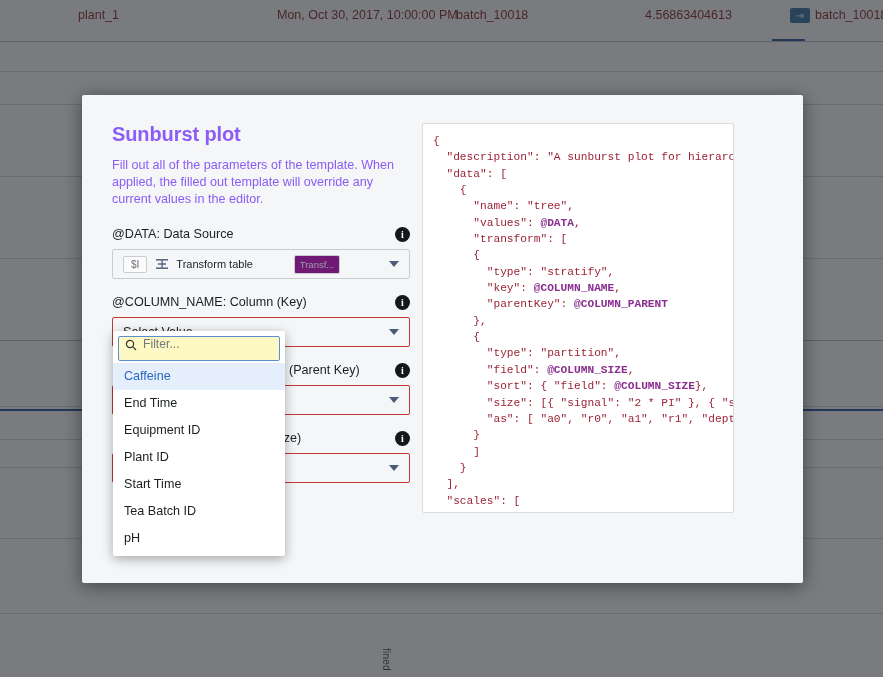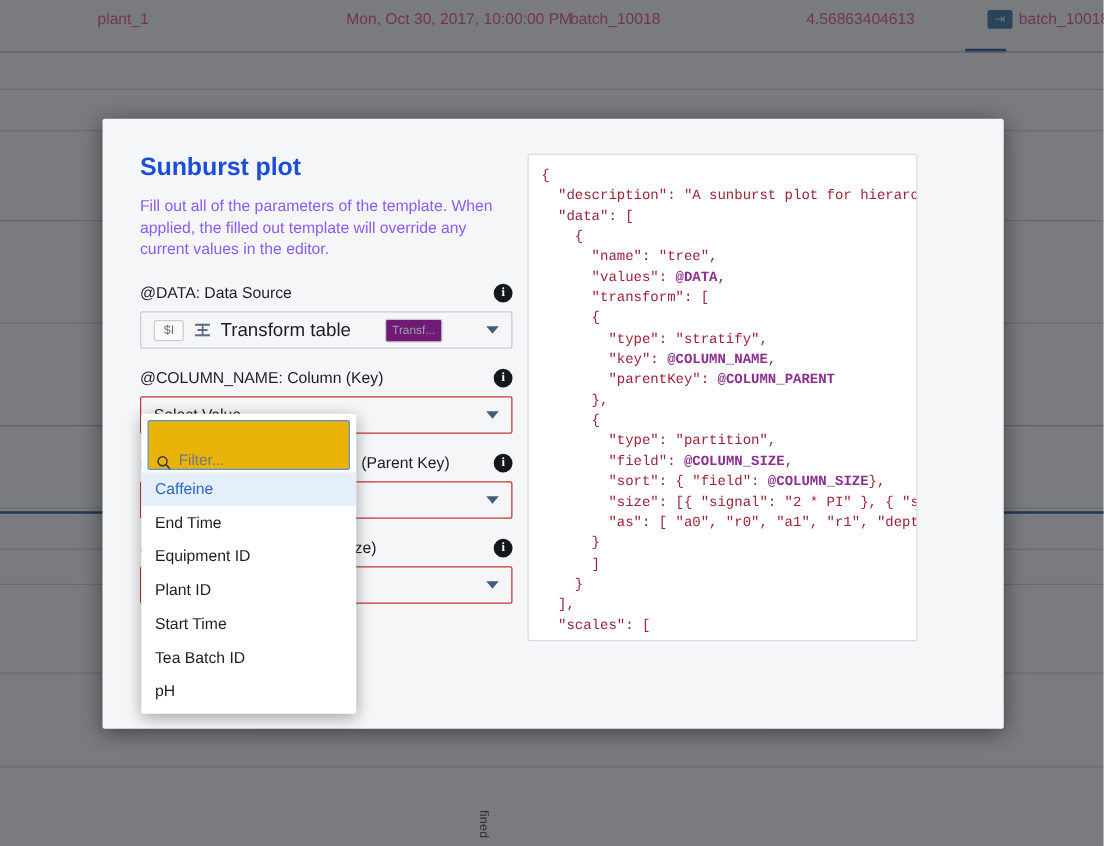--- a/index.html
+++ b/index.html
@@ -43,21 +43,21 @@
   .bg-header-row {
     position: absolute;
     left: 0; top: 0;
     width: 883px;
     height: 31px;
   }
   .bg-cell {
     position: absolute;
     top: 8px;
     font-size: 12.5px;
-    color: #ec4899;
+    color: #7f1d1d;
     white-space: nowrap;
   }
   .bg-chip-icon {
     position: absolute;
     top: 8px;
     width: 20px;
     height: 15px;
     background: #2d6ca2;
     border-radius: 2px;
     color: #d9e8f5;
@@ -110,21 +110,21 @@
 
   
   .left-col {
     width: 298px;
     flex: 0 0 298px;
     position: relative;
   }
   .modal-title {
     font-size: 20px;
     font-weight: bold;
-    color: #1d4ed8;
+    color: #8b5cf6;
     margin: 0 0 11px 0;
     letter-spacing: -0.1px;
   }
   .modal-desc {
     font-size: 12.6px;
     line-height: 17px;
     color: #8b5cf6;
     margin: 0 0 17px 0;
     width: 296px;
   }
@@ -199,21 +199,21 @@
     margin-right: 8px;
     line-height: 11px;
   }
   .tbl-icon {
     width: 14px;
     height: 14px;
     margin-right: 7px;
     flex: 0 0 14px;
   }
   .ds-name {
-    font-size: 15px;
+    font-size: 11px;
     color: #1b1f23;
   }
   .ds-tag {
     border: 1px solid #c9cdd2;
     background: #701a75;
     color: #9aa0a7;
     font-size: 9.5px;
     padding: 3px 5px;
     border-radius: 2px;
     margin-left: auto;
@@ -230,27 +230,27 @@
     top: 331px;
     width: 172px;
     background: #ffffff;
     box-shadow: 0 3px 12px rgba(0,0,0,0.33);
     border-radius: 2px;
     z-index: 40;
     padding-bottom: 4px;
   }
   .filter-wrap {
     margin: 5px 5px 2px 5px;
-    height: 40px;
+    height: 25px;
     border: 1px solid #5b8fd4;
     border-radius: 2px;
     display: flex;
-    align-items: flex-end;
+    align-items: flex-start;
     padding: 0 6px;
-    background: #eab308;
+    background: #fef9c3;
     box-sizing: border-box;
   }
   .search-ico {
     width: 12px; height: 12px;
     flex: 0 0 12px;
     margin-right: 6px;
   }
   .filter-input {
     border: none;
     outline: none;

